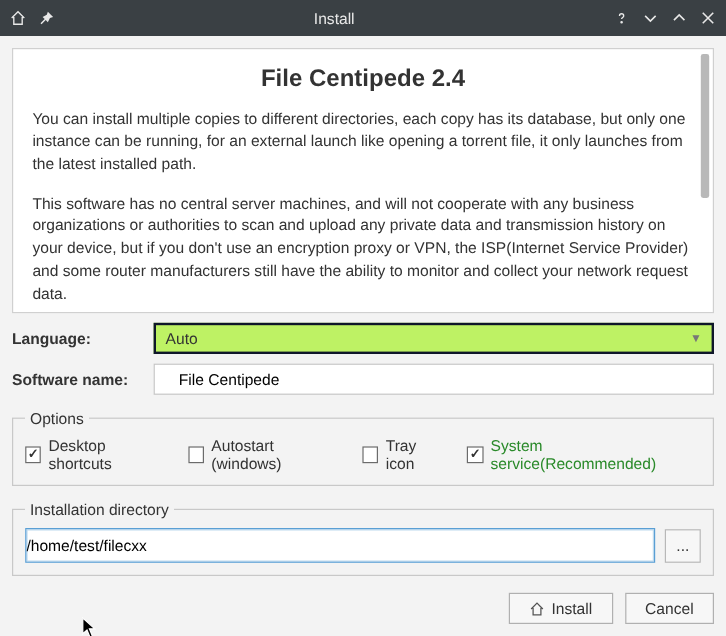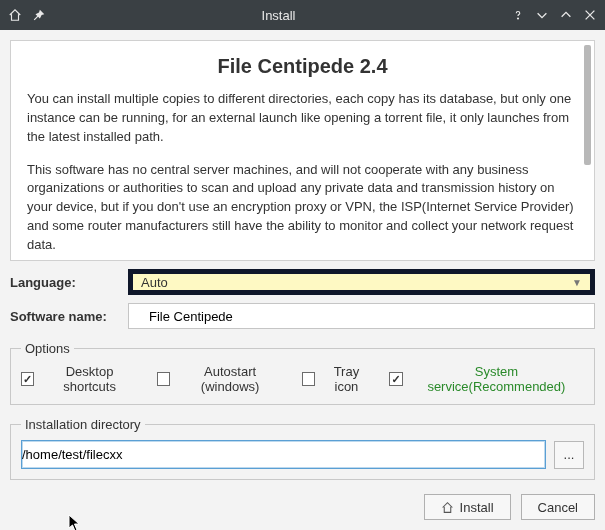--- a/index.html
+++ b/index.html
@@ -48,22 +48,22 @@
     background:#b8b8b8;
     border-radius:2px;
   }
   .desc-title { text-align:center; font-size:20px; font-weight:700; margin-bottom:12px; color:#333; }
   .desc-para { font-size:13px; line-height:1.45; color:#333; margin-bottom:14px; }
   .form-row { display:flex; align-items:center; margin-top:8px; gap:8px; }
   .form-label { width:110px; font-size:13px; color:#333;font-weight:bold; }
   .select {
     flex:1;
     height:26px;
-    background:#fef9c3;
-    border:5px solid #0f172a;
+    background:#bef264;
+    border:2px solid #0f172a;
     display:flex;
     align-items:center;
     padding:0 8px;
     justify-content:space-between;
     cursor:pointer;
   }
   .select .caret { color:#777; font-size:10px; }
   .text-input {
     flex:1;
     height:26px;
@@ -86,21 +86,21 @@
   .options-row { display:flex; gap:18px; align-items:center; }
   .chk { display:flex; align-items:center; gap:6px; cursor:pointer; }
   .chk-box {
     width:14px; height:14px;
     border:1px solid #6b6b6b;
     background:#fff;
     display:flex; align-items:center; justify-content:center;
     font-size:11px; line-height:1;
   }
   .chk-box.checked::after { content:"✓"; color:#333; font-weight:700; }
-  .chk-label { font-size:13px;text-align:center; }
+  .chk-label { font-size:13px; }
   .chk-label.green { color:#2a8a2a; }
   .dir-row { display:flex; gap:8px; align-items:center; }
   .dir-input {
     flex:1;
     height:29px;
     border:1px solid #5a9fd4;
     box-shadow: inset 0 0 0 1px rgba(90,159,212,0.4);
     padding:0 0;
     font-size:13px;
     outline:none;

